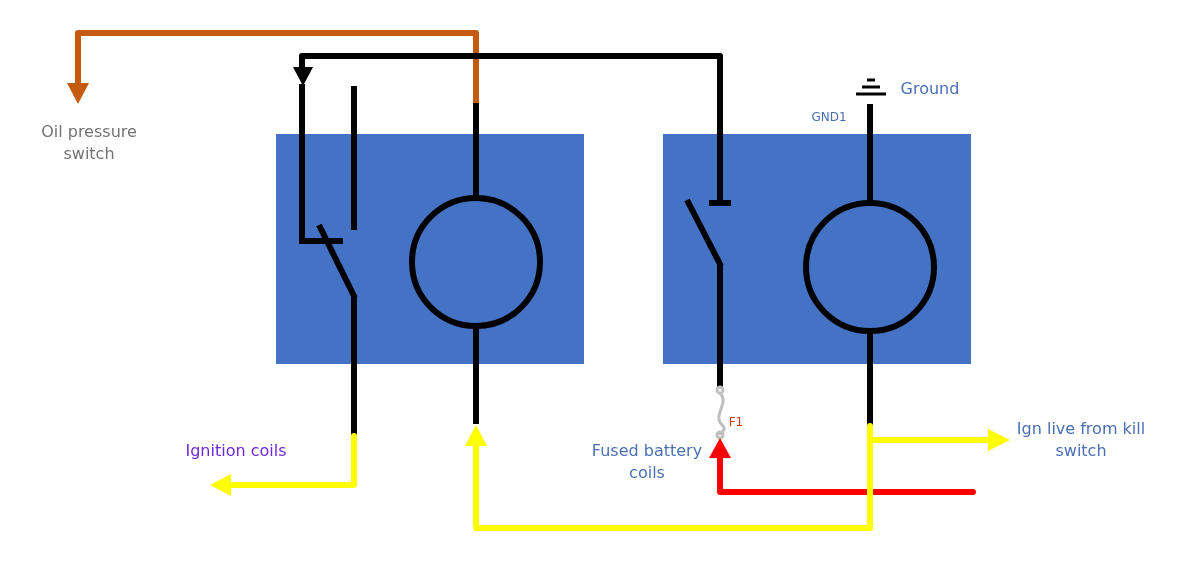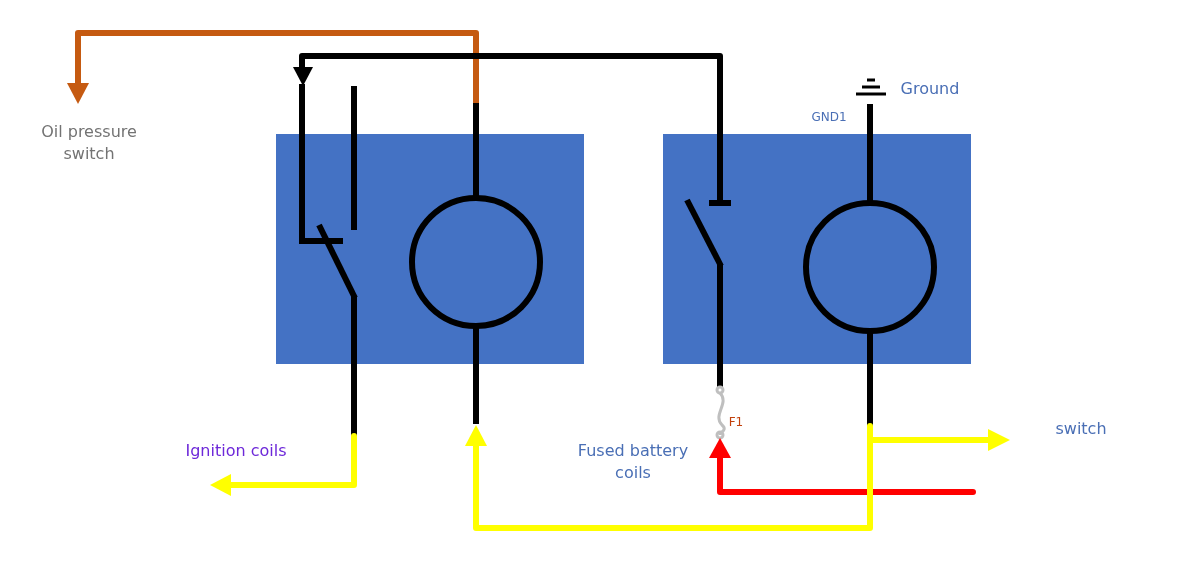--- a/index.html
+++ b/index.html
@@ -86,22 +86,23 @@
 <div class="lbl big" style="left: 30px; top: 121px; width: 118px; color: #737373;">
   <div>Oil pressure</div>
   <div>switch</div>
 </div>
 
 <div class="lbl big" style="left: 895px; top: 78px; width: 70px; color: rgb(74, 111, 181);">Ground</div>
 <div class="lbl small" style="left: 804px; top: 96px; width: 50px; color: rgb(74, 111, 181); margin-top: 10px;">GND1</div>
 
 <div class="lbl small" style="left: 683px; top: 411px; width: 26px; color: #c2410c; margin-left: 40px;">F1</div>
 
-<div class="lbl big" style="left: 574px; top: 440px; width: 118px; color: rgb(74, 111, 181);">
+<div class="lbl big" style="left: 588px; top: 440px; width: 118px; color: rgb(74, 111, 181);">
   <div>Fused battery</div>
   <div>coils</div>
 </div>
 
 <div class="lbl big" style="left: 1010px; top: 418px; width: 142px; color: rgb(74, 111, 181);">
+  <div>Ign live from kill</div>
   <div>switch</div>
 </div>
 
 <div class="lbl big" style="left: 180px; top: 440px; width: 112px; color: #6d28d9;">Ignition coils</div>
 
 </body></html>

